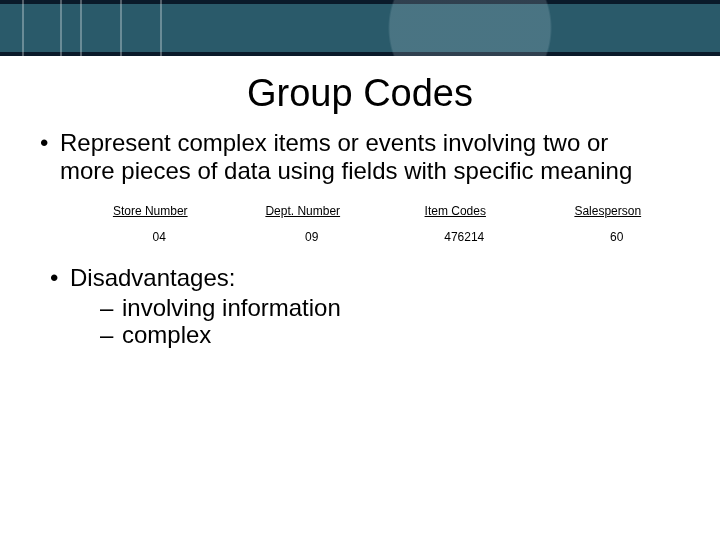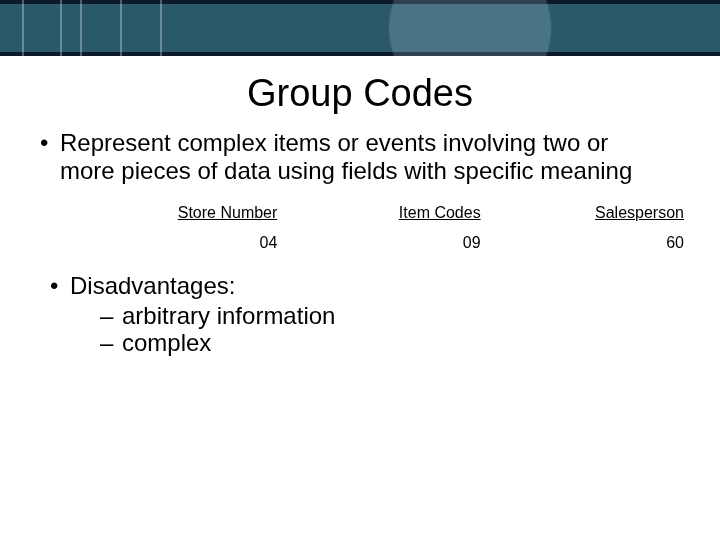--- a/index.html
+++ b/index.html
@@ -74,22 +74,22 @@
   .table-wrap {
     margin: 18px 0 18px 40px;
     width: 610px;
   }
   .row {
     display: flex;
     width: 100%;
   }
   .cell {
     flex: 1;
-    font-size: 16px;
-    text-align: right;
+    font-size: 12px;
+    text-align: center;
     padding: 2px 0;
   }
   .hdr {
     text-decoration: underline;
   }
   .valrow .cell {
     padding-top: 10px;
     padding-left: 18px;
   }
   ul.sub {
@@ -120,34 +120,36 @@
 <h1 class="title">Group Codes</h1>
 
 <div class="content">
   <ul class="main">
     <li>Represent complex items or events involving two or more pieces of data using fields with specific meaning</li>
   </ul>
 
   <div class="table-wrap">
     <div class="row">
       <div class="cell hdr">Store Number</div>
+      <div class="cell hdr">Dept. Number</div>
       <div class="cell hdr">Item Codes</div>
       <div class="cell hdr">Salesperson</div>
     </div>
     <div class="row valrow">
       <div class="cell">04</div>
       <div class="cell">09</div>
+      <div class="cell">476214</div>
       <div class="cell">60</div>
     </div>
   </div>
 </div>
 
 <div class="second-block">
   <ul class="main">
     <li>
       <span>Disadvantages:</span>
       <ul class="sub">
-        <li>arbitrary information</li>
+        <li>involving information</li>
         <li>complex</li>
       </ul>
     </li>
   </ul>
 </div>
 
 </body></html>

